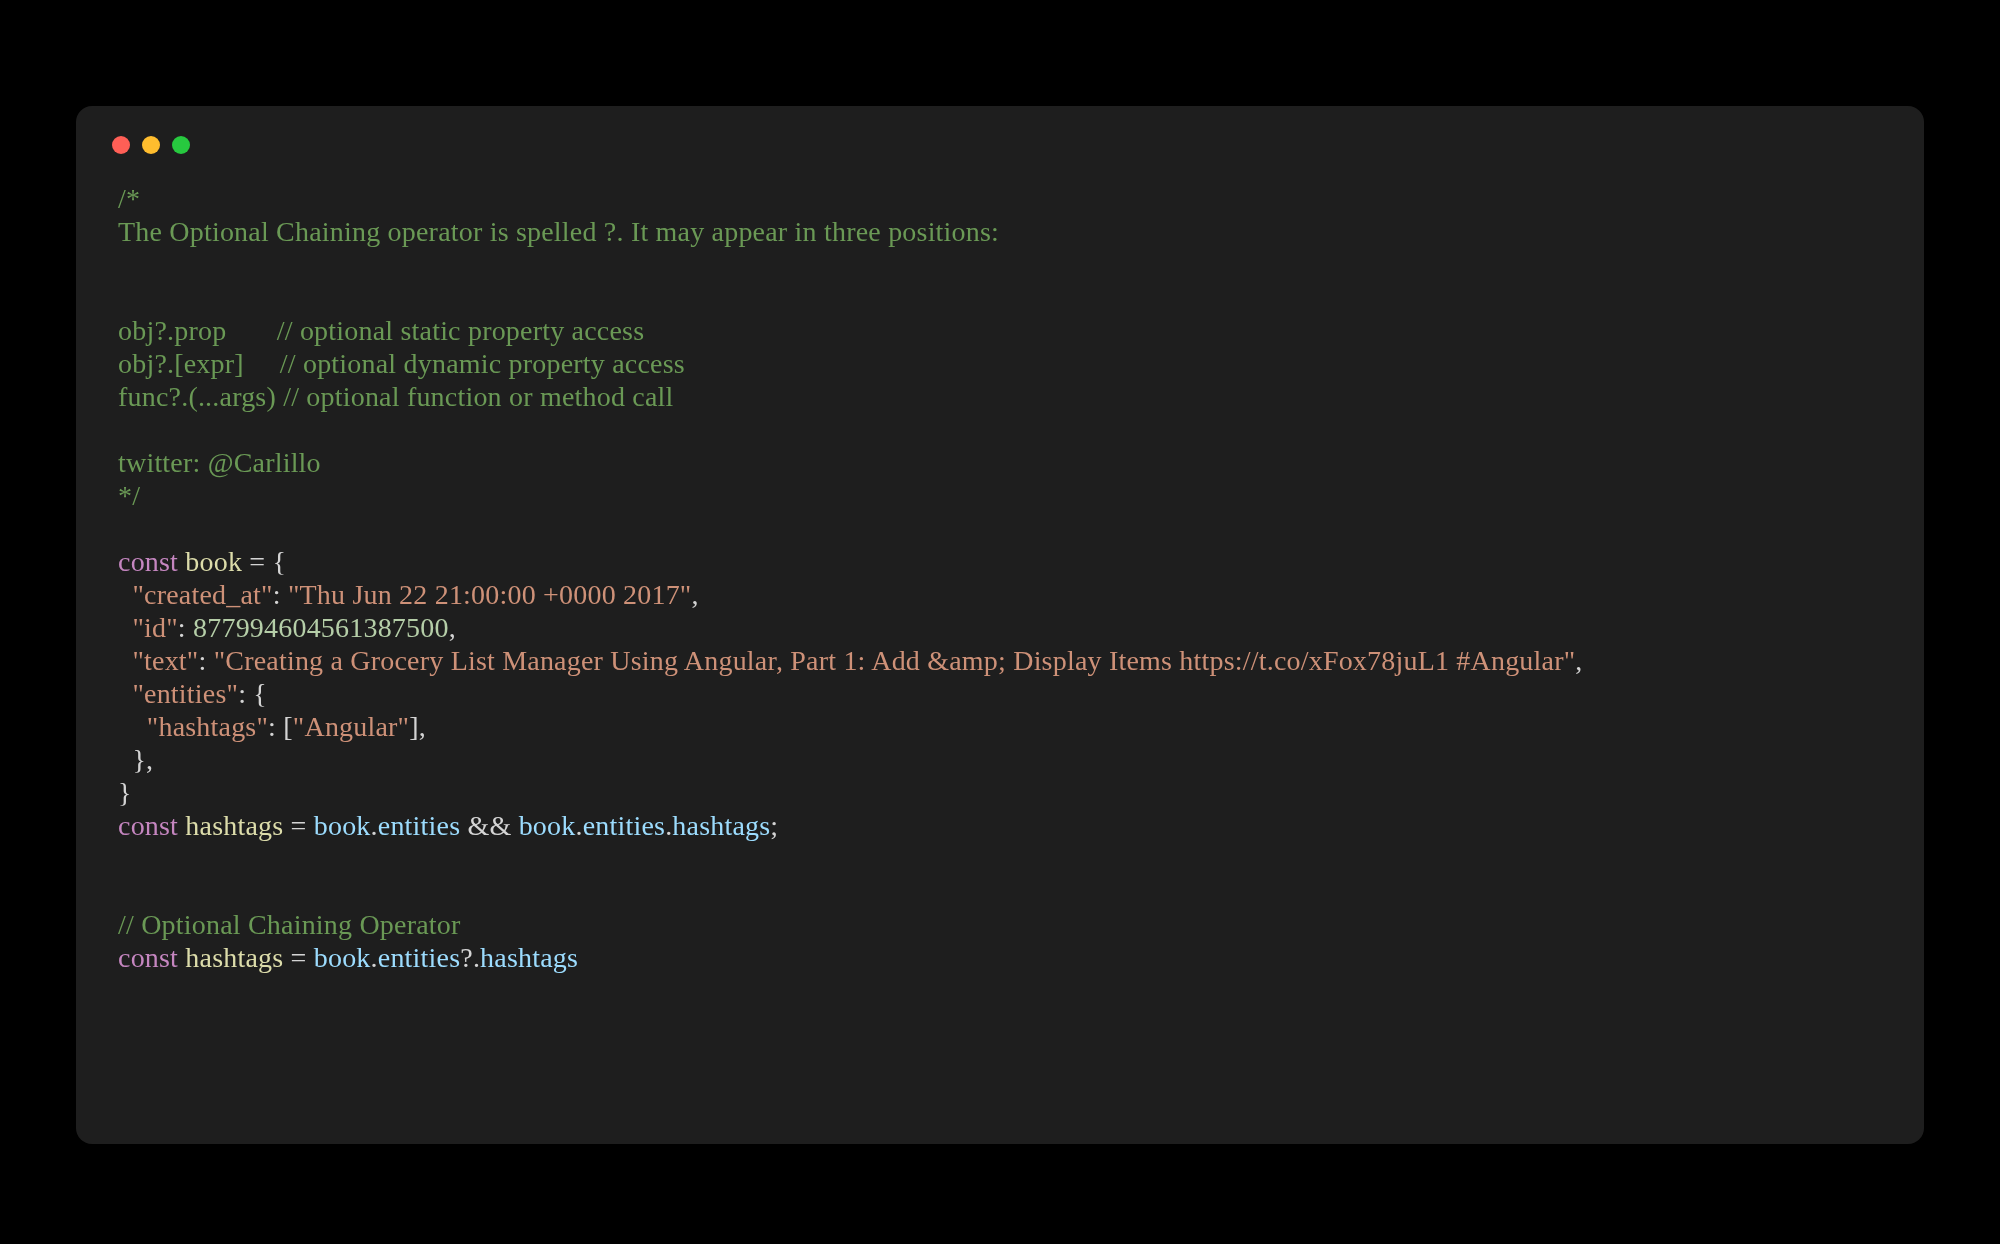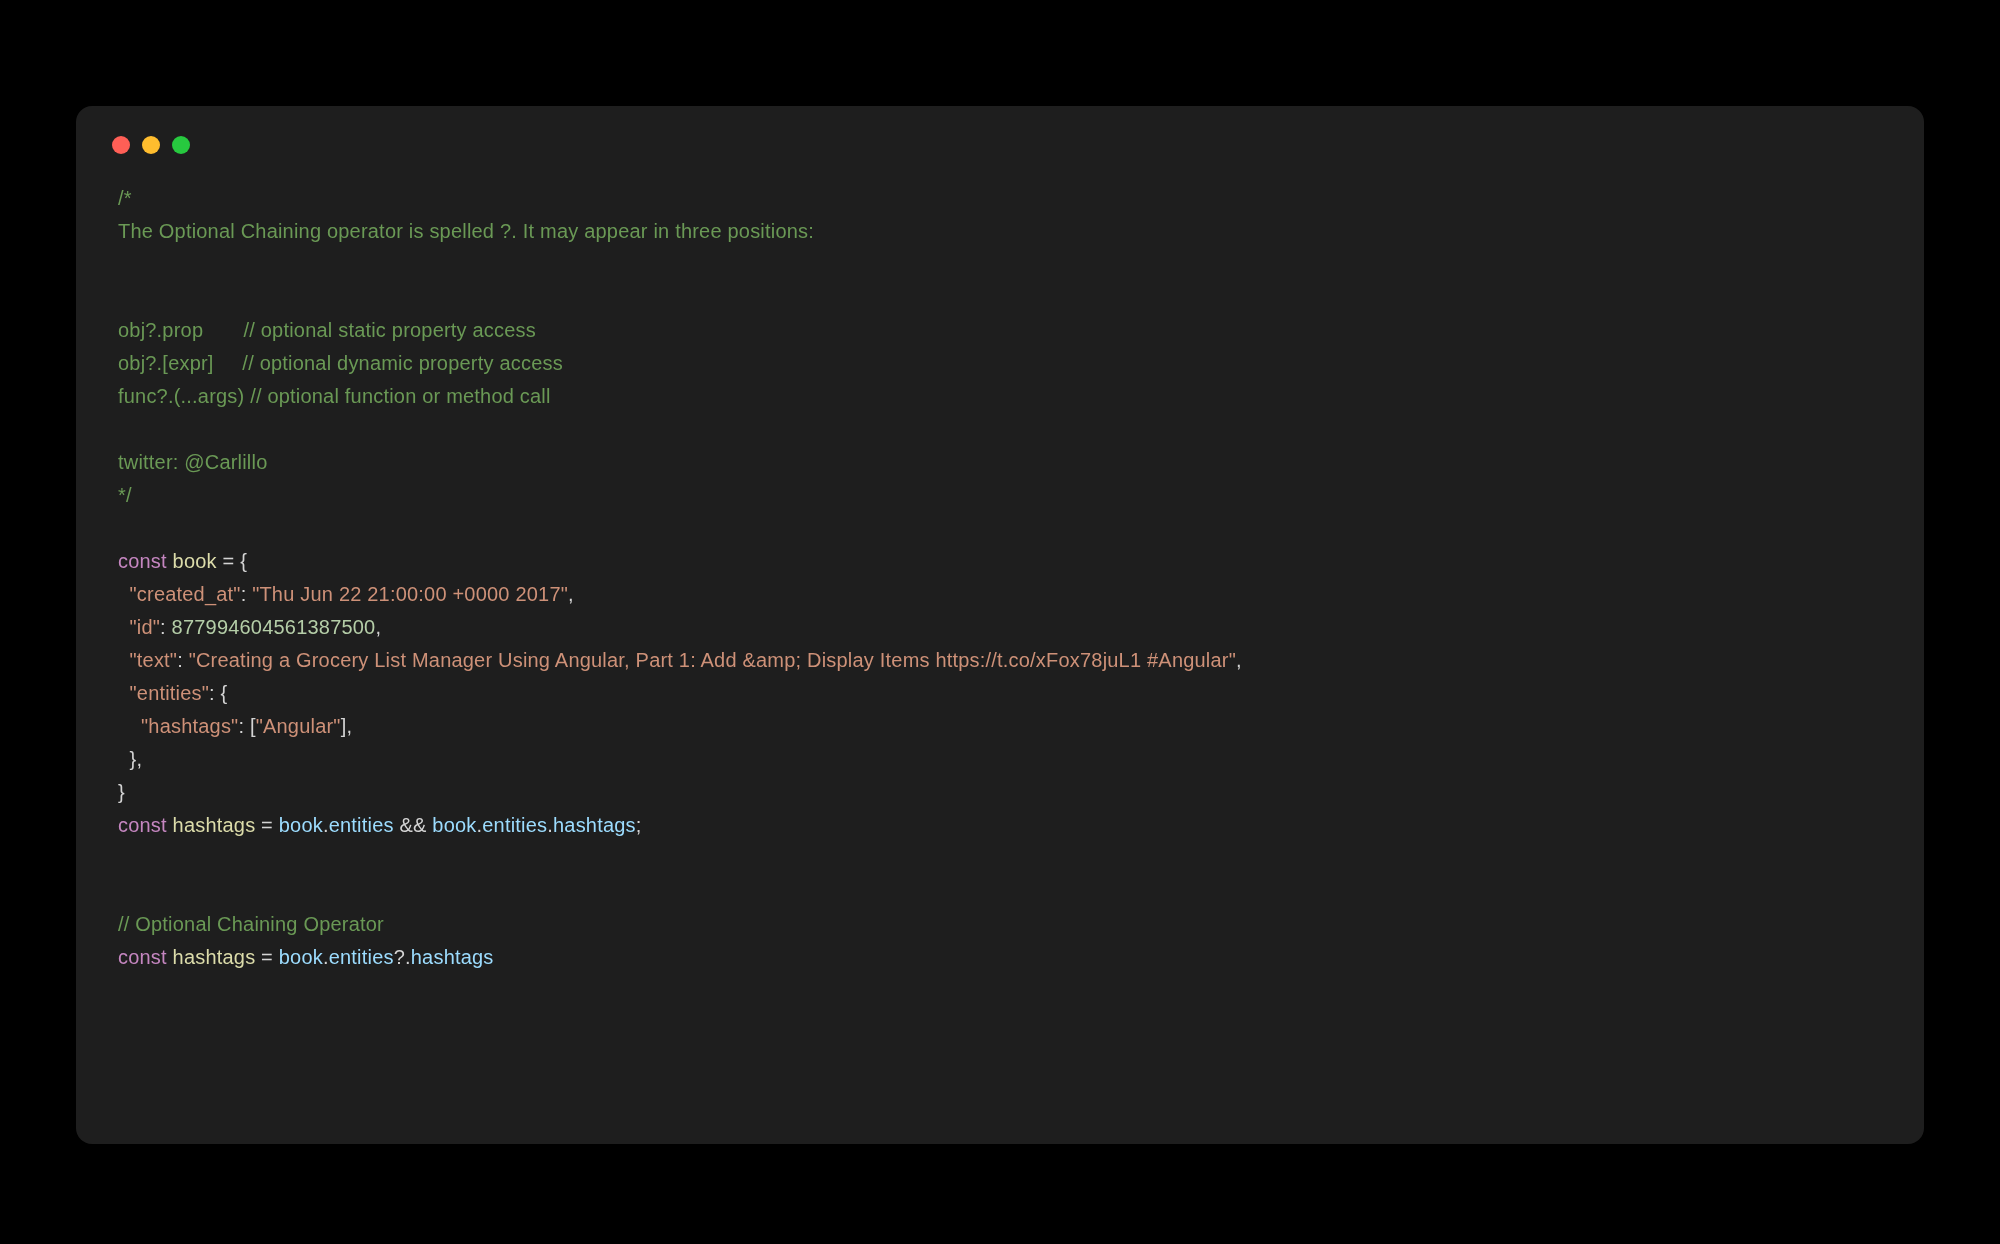--- a/index.html
+++ b/index.html
@@ -28,22 +28,22 @@
   }
   .dot {
     width: 18px;
     height: 18px;
     border-radius: 50%;
   }
   .dot.red { background: #ff5f56; }
   .dot.yellow { background: #ffbd2e; }
   .dot.green { background: #27c93f; }
   pre.code {
-    font-family: Liberation Sans, sans-serif;
-    font-size: 20px;
+    font-family: Liberation Serif, serif;
+    font-size: 28px;
     line-height: 33px;
     color: #d4d4d4;
     white-space: pre;
     letter-spacing: 0.2px;
   }
   .c-comment { color: #6a9955; }
   .c-keyword { color: #c586c0; }
   .c-var { color: #dcdcaa; }
   .c-prop { color: #9cdcfe; }
   .c-string { color: #ce9178; }

